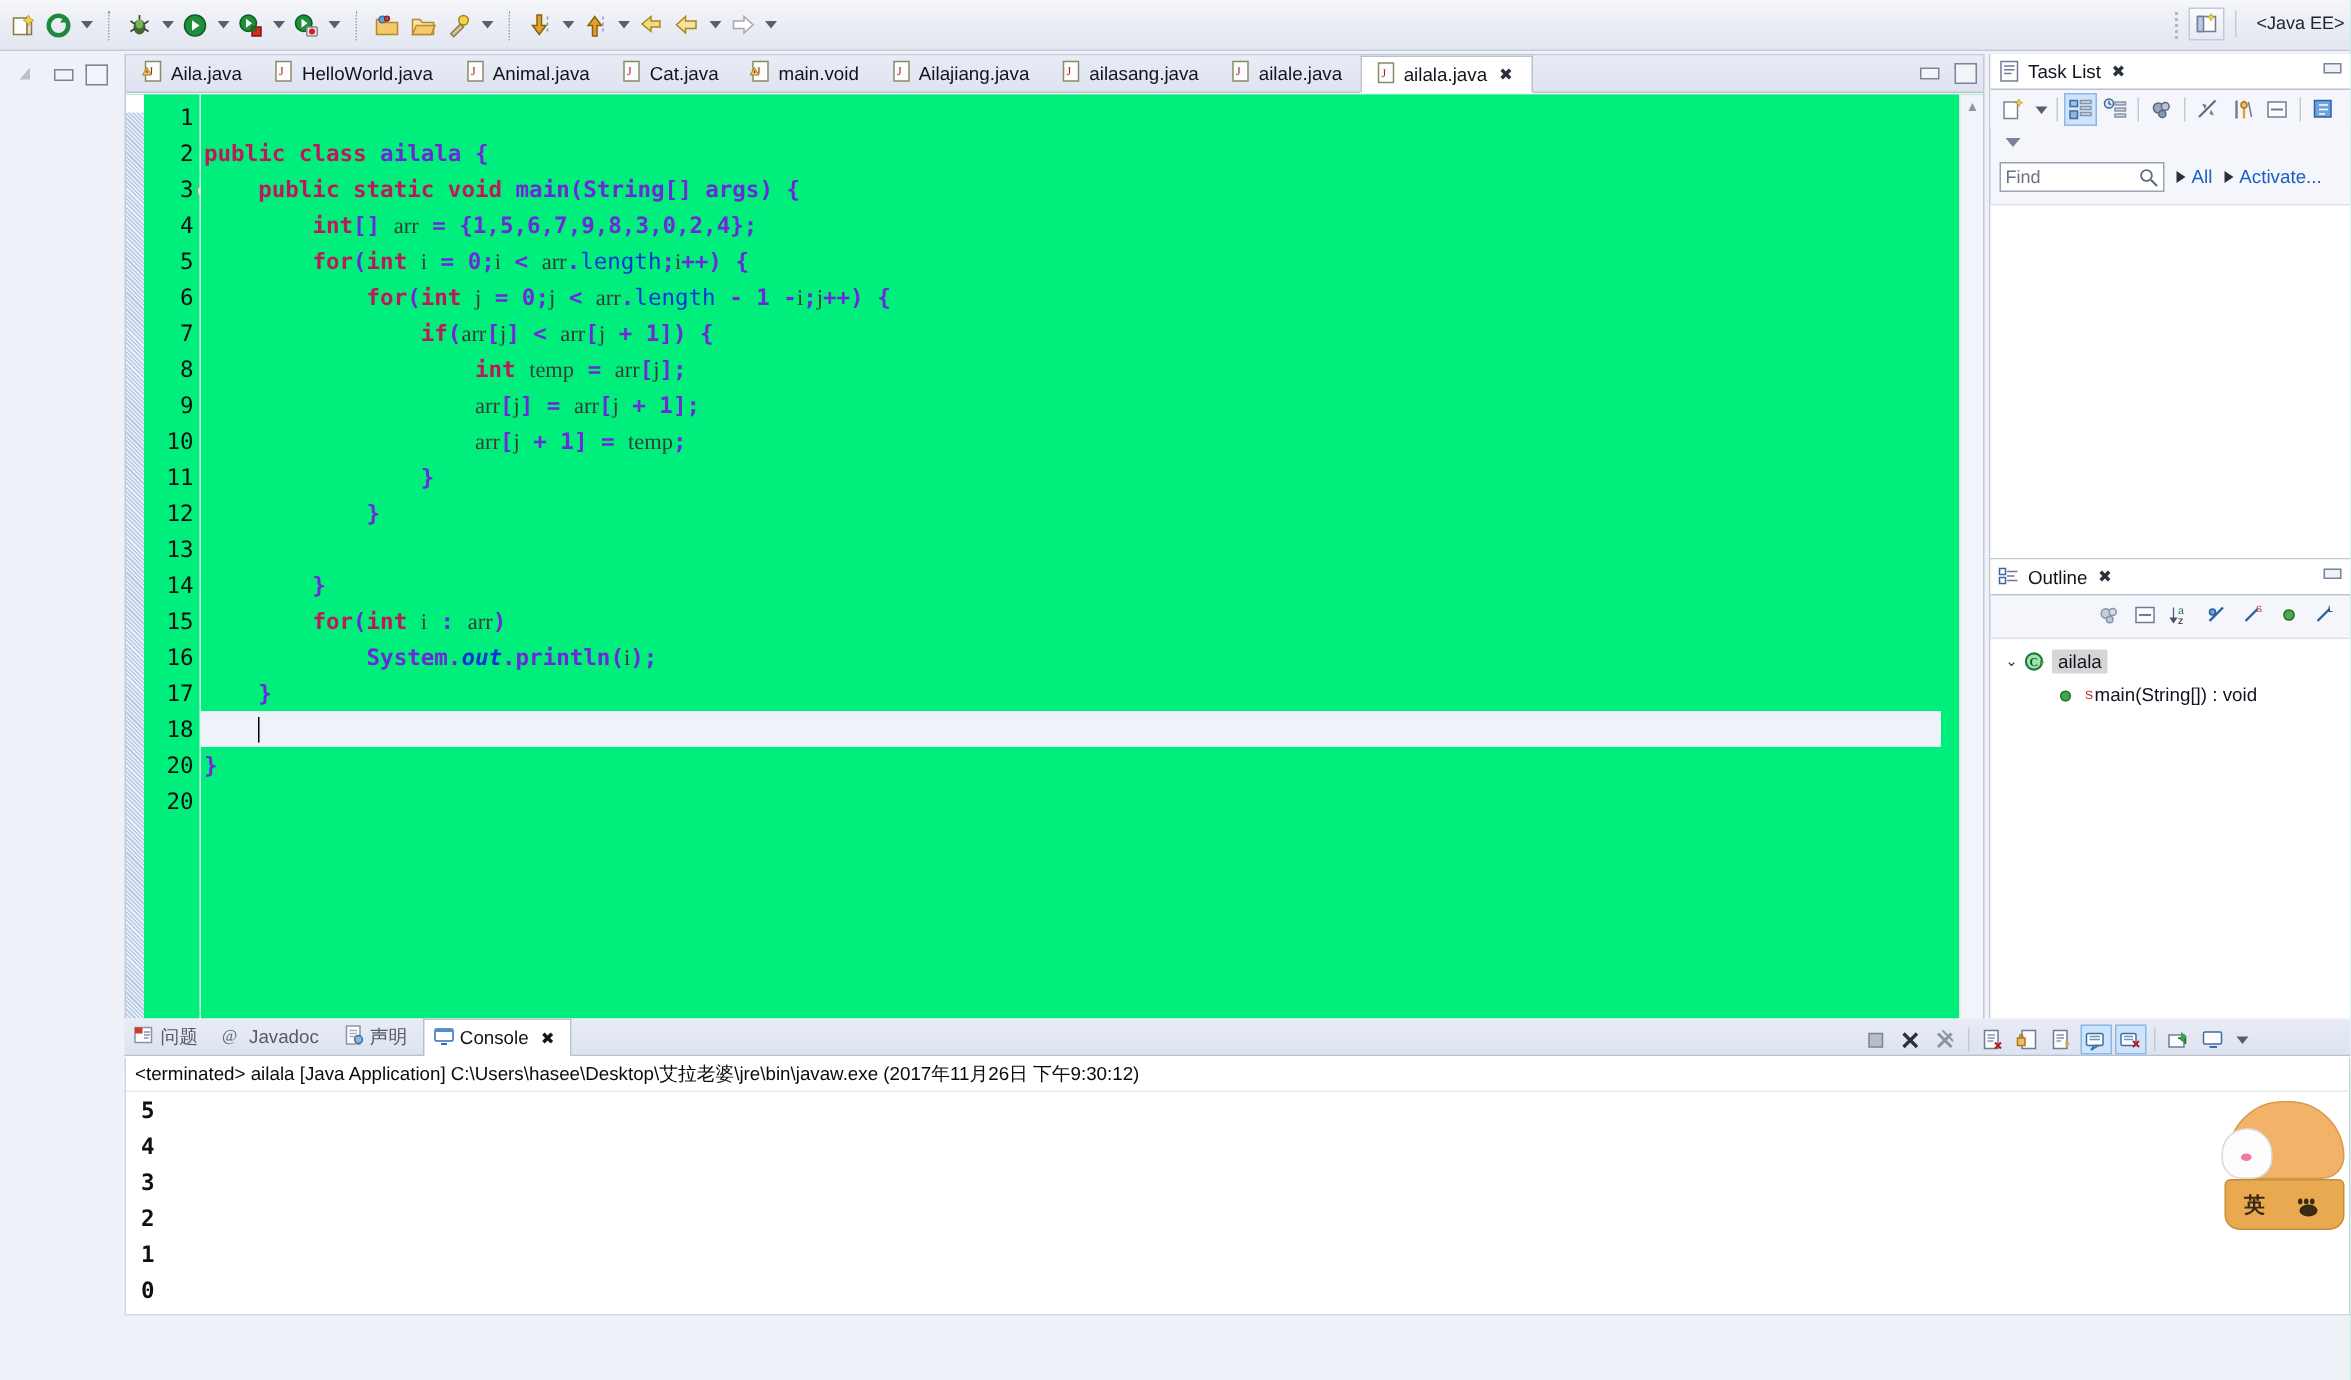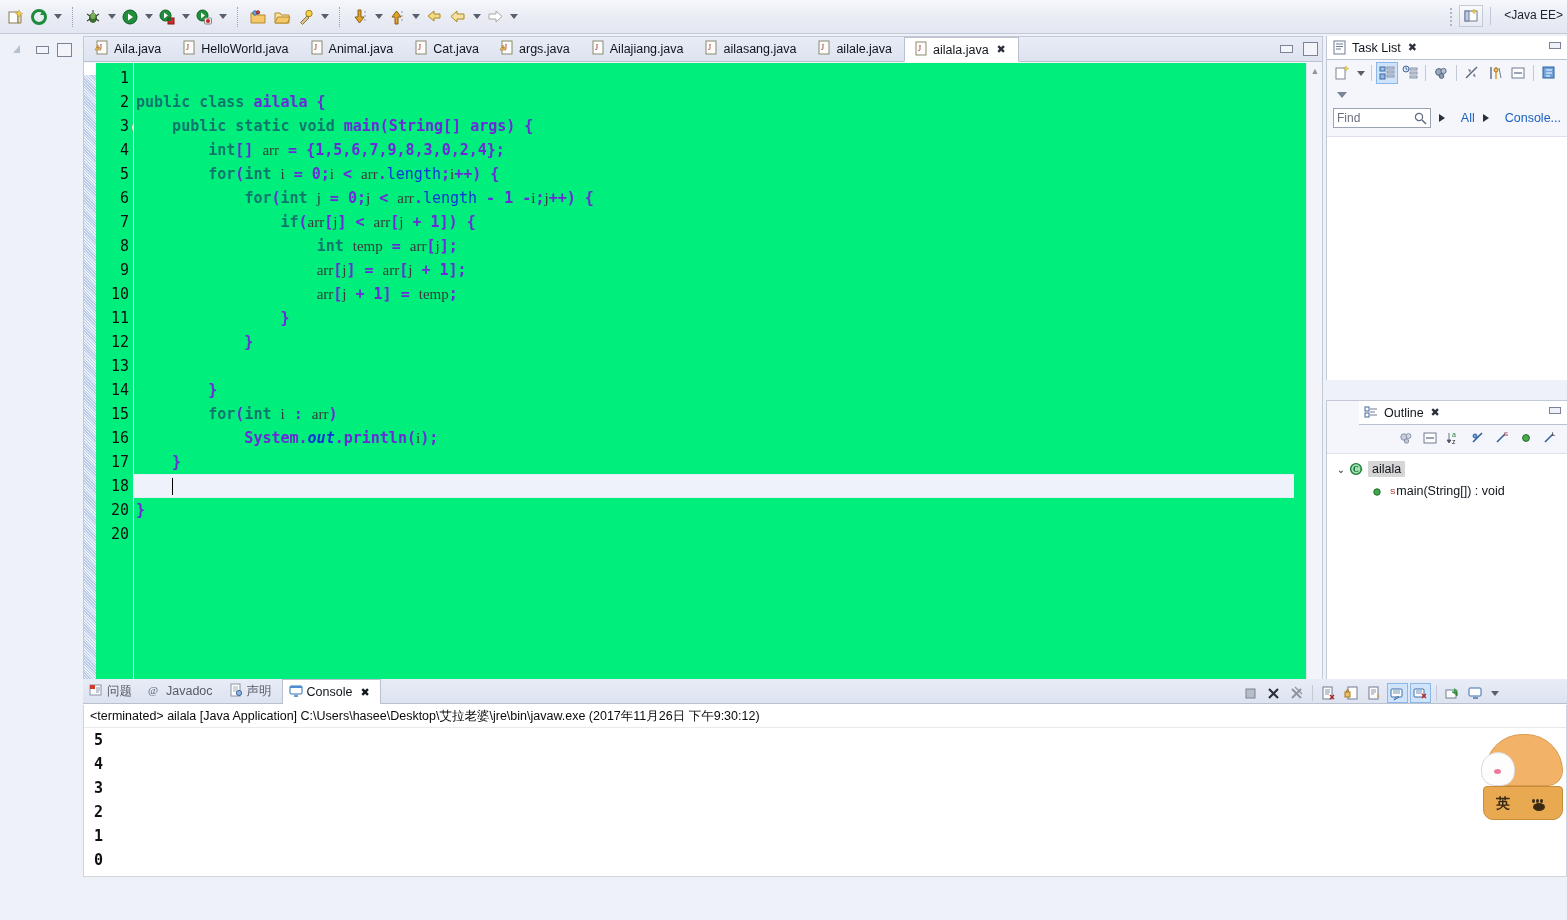--- a/index.html
+++ b/index.html
@@ -204,21 +204,21 @@
     background: #00ef7c;
     white-space: pre;
   }
   .code .ln { height: 24px; line-height: 24px; padding-left: 2px; }
   .code .ln.cur {
     background: #eef2fb;
     width: 1160px;
     border-top: 1px solid #e4eaf7;
     border-bottom: 1px solid #e4eaf7;
   }
-  .kw   { color: #0f766e; font-weight: bold; }
+  .kw   { color: #be185d; font-weight: bold; }
   .plain{ color: #6d28d9; font-weight: bold; }
   .var  { color: #3a3a3a; font-family: Liberation Serif, serif; }
   .fld  { color: #1034d8; }
   .sfld { color: #1034d8; font-style: italic; font-weight: bold; }
   .caret {
     display: inline-block; width: 1px; height: 17px; background: #000;
     vertical-align: -3px;
   }
 
   
@@ -341,41 +341,40 @@
     display: flex; align-items: center; padding: 4px 6px; gap: 8px;
   }
   .find-box {
     width: 110px; height: 20px; background: #fff;
     border: 1px solid #9aa3b4;
     display: flex; align-items: center; justify-content: space-between;
     padding: 0 3px;
     color: #6c727e; font-size: 12px;
   }
   .find-link {
-    display: flex; align-items: center; gap: 16px;
+    display: flex; align-items: center; gap: 4px;
     color: #1b5fc1; font-size: 12.5px;
   }
   .find-link .tri {
     width: 0; height: 0;
     border-top: 4px solid transparent; border-bottom: 4px solid transparent;
     border-left: 6px solid #2b313c;
   }
   .task-body {
     position: absolute; left: 0; top: 100px;
     width: 240px; height: 244px; background: #ffffff;
     border-top: 1px solid #dde1ea;
   }
 
   .outline-panel {
-    position: absolute; left: 1326px; top: 400px;
+    position: absolute; left: 1326px; top: 372px;
     width: 241px; height: 342px;
     background: #f4f6fb;
     border-left: 1px solid #c3c9d6;
     border-top: 1px solid #c3c9d6;
-    padding-left: 32px;
   }
   .outline-tools {
     height: 26px; display: flex; align-items: center; justify-content: flex-end;
     padding-right: 6px; gap: 2px;
   }
   .outline-body {
     position: absolute; left: 0; top: 52px;
     width: 240px; height: 290px; background: #ffffff;
     border-top: 1px solid #dde1ea;
     padding-top: 4px;
@@ -613,21 +612,21 @@
             </svg></span>
           <span>Cat.java</span>
         </div>
         <div class="tab">
           <span><svg width="15" height="15" viewBox="0 0 15 15" class="tabicon">
               <rect x="3" y="1" width="10" height="13" fill="#fdfdfd" stroke="#8a8a6a"></rect>
               <text x="5" y="10" font-size="8" font-family="serif" fill="#b02020">J</text>
               <path d="M1 10l3-5 3 5z" fill="#f0c068" stroke="#a8791c" stroke-width=".6"></path>
               <path d="M4 7v1.6" stroke="#5a3a00" stroke-width=".8"></path>
             </svg></span>
-          <span>args.java</span>
+          <span>main.void</span>
         </div>
         <div class="tab">
           <span><svg width="15" height="15" viewBox="0 0 15 15" class="tabicon">
               <rect x="3" y="1" width="10" height="13" fill="#fdfdfd" stroke="#8a8a6a"></rect>
               <text x="5" y="10" font-size="8" font-family="serif" fill="#b02020">J</text>
             </svg></span>
           <span>Ailajiang.java</span>
         </div>
         <div class="tab">
           <span><svg width="15" height="15" viewBox="0 0 15 15" class="tabicon">
@@ -781,21 +780,21 @@
             <circle cx="5" cy="5" r="3.6" fill="none" stroke="#5b6880" stroke-width="1.2"></circle>
             <path d="M8 8l4 4" stroke="#5b6880" stroke-width="1.4"></path>
           </svg>
       </div>
       <div class="find-link">
         <span class="tri"></span>
         <span>All</span>
       </div>
       <div class="find-link">
         <span class="tri"></span>
-        <span>Console...</span>
+        <span>Activate...</span>
       </div>
     </div>
     <div class="task-body"></div>
   </div>
 
   <div class="outline-panel">
     <div class="panel-head active">
       <svg class="ico" width="15" height="15" viewBox="0 0 15 15">
           <rect x="1" y="2" width="4" height="4" fill="#fff" stroke="#41689e"></rect>
           <rect x="1" y="8" width="4" height="4" fill="#fff" stroke="#41689e"></rect>

